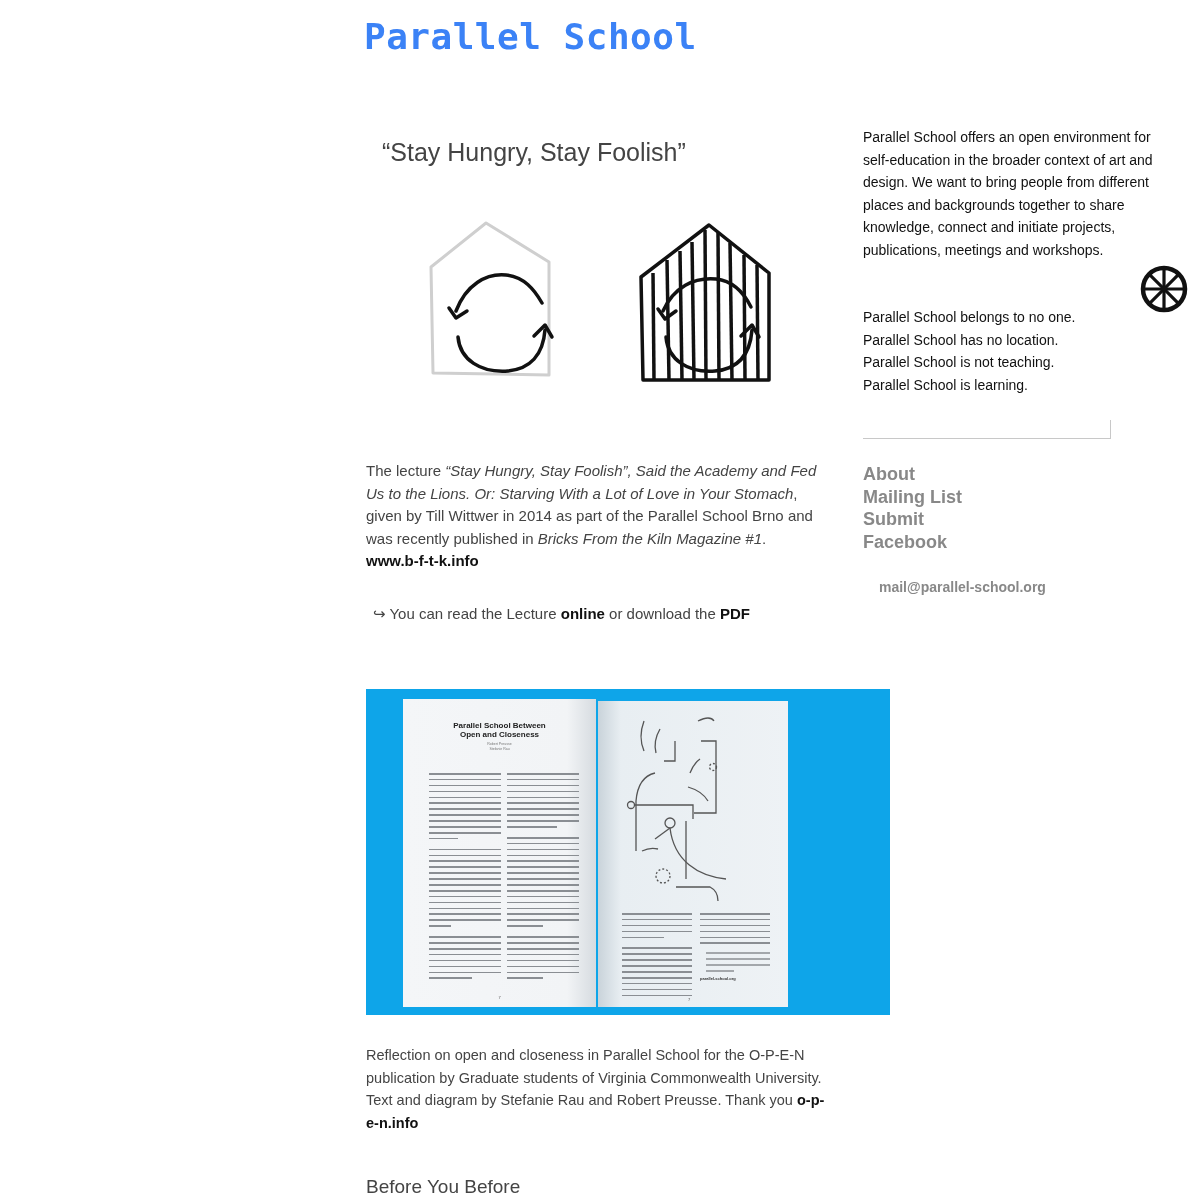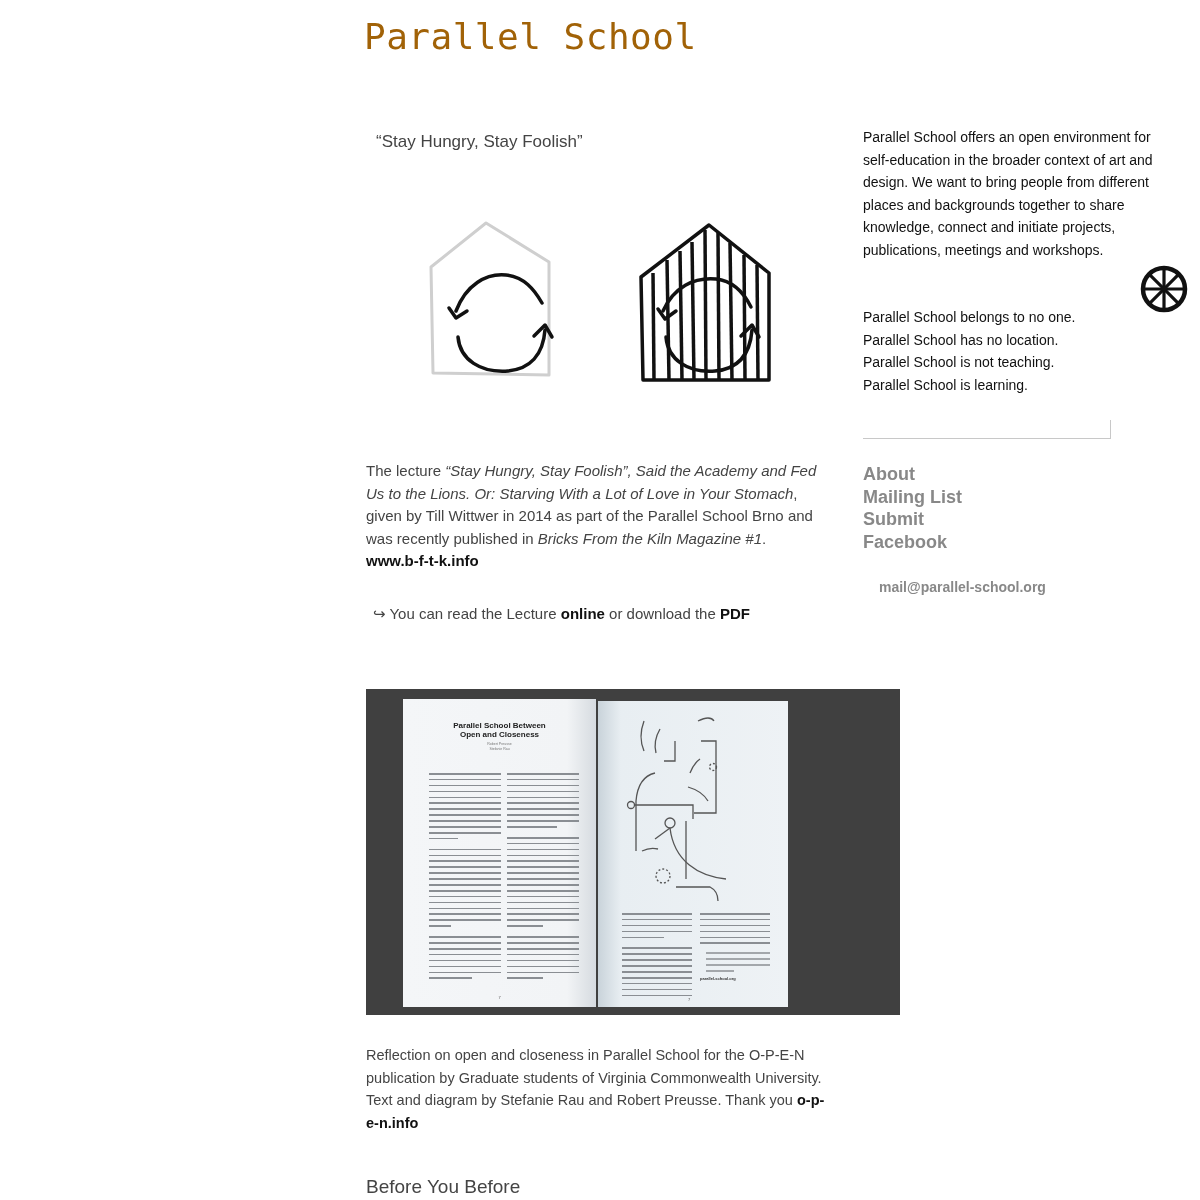--- a/index.html
+++ b/index.html
@@ -3,41 +3,41 @@
   <meta charset="utf-8">
   <style>
     html, body { margin: 0; padding: 0; background: #ffffff; }
     body {
       width: 1200px; height: 1200px; overflow: hidden; position: relative;
       font-family: "Liberation Sans", sans-serif; color: #444444;
     }
     .site-title {
       position: absolute; left: 364px; top: 16px;
       font-family: "DejaVu Sans Mono", "Liberation Mono", monospace;
-      font-size: 36px; letter-spacing: 0.5px; color: #a16207; margin: 0; font-weight: normal;
+      font-size: 36px; letter-spacing: 0.5px; color: #3b82f6; margin: 0; font-weight: bold;
       text-decoration: none;
     }
     .main { position: absolute; left: 366px; top: 0; width: 470px; }
     .post-title {
-      position: absolute; left: 0; top: 122px; margin: 10px;
-      font-size: 17px; font-weight: normal; color: #444444; white-space: nowrap;
+      position: absolute; left: 0; top: 122px; margin: 16px;
+      font-size: 25px; font-weight: normal; color: #444444; white-space: nowrap;
     }
     .houses { position: absolute; left: 60px; top: 215px; width: 360px; height: 170px; }
     .lecture-text {
       position: absolute; left: 0; top: 460px; width: 470px;
       font-size: 15px; line-height: 22.5px; color: #444444; margin: 0;
     }
     .lecture-text em { font-style: italic; }
     .lecture-text a, .caption a, .read-line a { color: #111111; font-weight: bold; text-decoration: none; }
     .read-line {
       position: absolute; left: 0; top: 596px; font-size: 15px; line-height: 22px; color: #444444; margin: 7px; white-space: nowrap;
     }
     .book-image {
       position: absolute; left: 0; top: 689px; width: 524px; height: 326px;
-      background: #404040; overflow: hidden; padding-left: 10px;
+      background: #0ea5e9; overflow: hidden;
     }
     .page-left {
       position: absolute; left: 37px; top: 10px; width: 193px; height: 308px;
       background: linear-gradient(90deg, #f4f6f8 0%, #f2f4f6 85%, #d6dbe0 100%);
     }
     .page-right {
       position: absolute; left: 232px; top: 12px; width: 190px; height: 306px;
       background: linear-gradient(90deg, #c9d3da 0%, #e8eef2 12%, #eef2f5 100%);
     }
     .book-heading {

